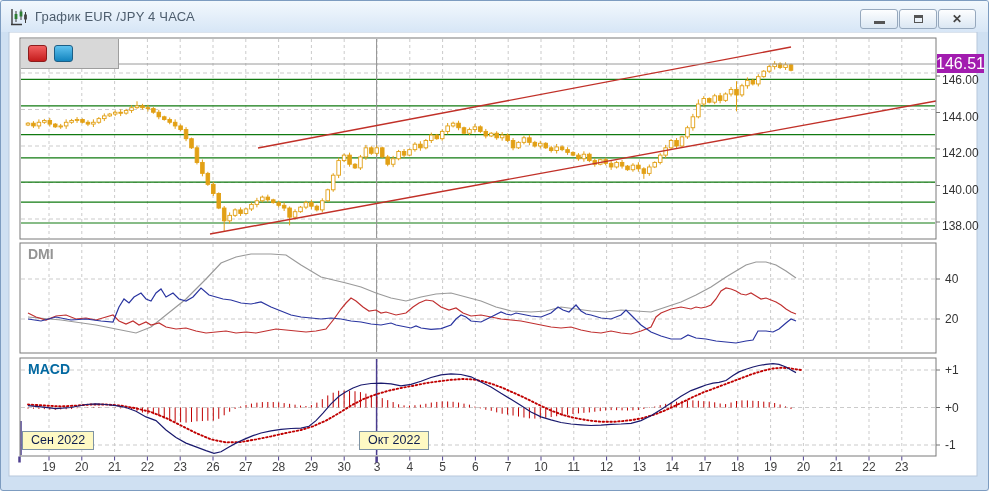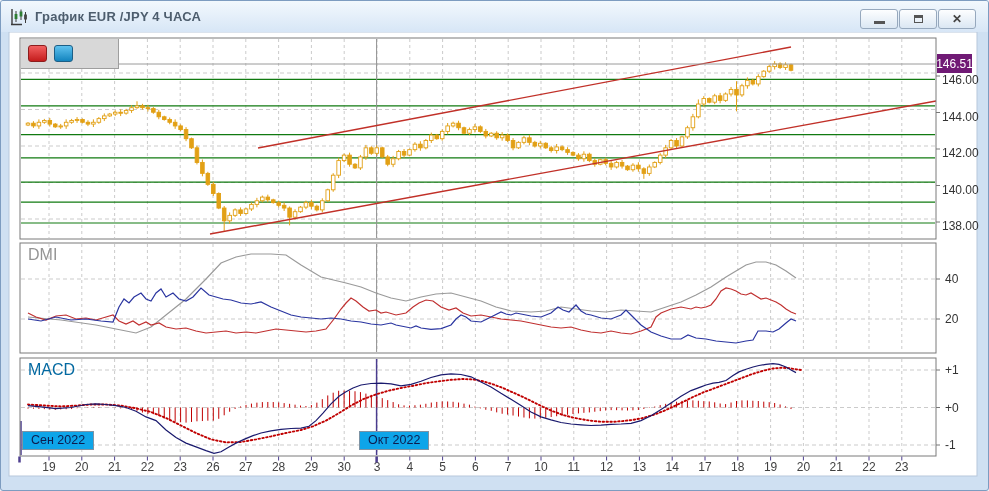--- a/index.html
+++ b/index.html
@@ -1,34 +1,34 @@
 <!DOCTYPE html>
 <html><head>
 <meta charset="utf-8">
 <style>
   html,body{margin:0;padding:0;background:#eef3f9;font-family:"Liberation Sans",sans-serif;}
   .window{position:relative;width:989px;height:491px;background:#cfe0f2;border:1px solid #7d9cc0;border-radius:3px;overflow:hidden;box-sizing:border-box;}
   .titlebar{position:absolute;left:0;top:0;width:100%;height:31px;background:linear-gradient(#f2f8fd,#d7e6f6);display:flex;align-items:center;}
   .title-icon{width:18px;height:18px;margin:0 7px 0 9px;flex:0 0 auto;}
-  .title-text{font-size:13px;color:#4d5d6d;letter-spacing:.2px;font-weight:bold;}
+  .title-text{font-size:13px;color:#4d5d6d;letter-spacing:.2px;}
   .winbtns{position:absolute;right:12px;top:8px;display:flex;gap:1px;}
   .winbtn{width:36px;height:18px;border:1px solid #96a8bd;border-radius:3px;background:linear-gradient(#fdfeff,#dbe7f3);display:flex;align-items:center;justify-content:center;cursor:default;}
   .glyph-min{width:11px;height:3px;background:#555;margin-top:7px;}
   .glyph-max{width:9px;height:8px;border:1px solid #555;border-top:3px solid #555;box-sizing:border-box;}
   .glyph-close{font-size:12px;color:#444;font-weight:bold;line-height:1;}
   #chart-svg{position:absolute;left:0;top:0;}
   .toolbox{position:absolute;left:20px;top:38px;width:97px;height:29px;background:#d8d8d8;border-right:1px solid #9e9e9e;border-bottom:1px solid #9e9e9e;display:flex;align-items:center;}
   .tool-btn{width:17px;height:15px;border-radius:3px;margin-left:7px;}
   .tool-btn.red{background:linear-gradient(#f26060,#c41c1c);border:1px solid #8d1d1d;}
   .tool-btn.blue{background:linear-gradient(#5fc2ef,#1384be);border:1px solid #1d5f86;}
-  .pane-label{position:absolute;font-size:16px;}
+  .pane-label{position:absolute;font-size:14px;font-weight:bold;}
   .dmi-label{left:27px;top:245px;color:#949494;}
   .macd-label{left:27px;top:360px;color:#0369a1;}
-  .price-badge{position:absolute;left:936px;top:53px;width:35px;height:19px;background:#701a75;color:#fff;font-size:12px;display:flex;align-items:center;justify-content:center;}
-  .month-badge{position:absolute;top:430px;background:#0ea5e9;border:1px solid #7e93a4;color:#0d1c4e;font-size:12.5px;padding:1px 8px 2px;white-space:nowrap;}
+  .price-badge{position:absolute;left:936px;top:53px;width:47px;height:19px;background:#a21caf;color:#fff;font-size:16px;display:flex;align-items:center;justify-content:center;}
+  .month-badge{position:absolute;top:430px;background:#fef9c3;border:1px solid #7e93a4;color:#0d1c4e;font-size:12.5px;padding:1px 8px 2px;white-space:nowrap;}
   .month-sep{left:21px;}
   .month-okt{left:358px;}
 </style>
 </head>
 <body>
 
 <div class="window">
 
   <svg id="chart-svg" width="989" height="491">
       <rect x="8" y="31" width="968" height="444" fill="#ffffff" stroke="#b7c7db"></rect>

